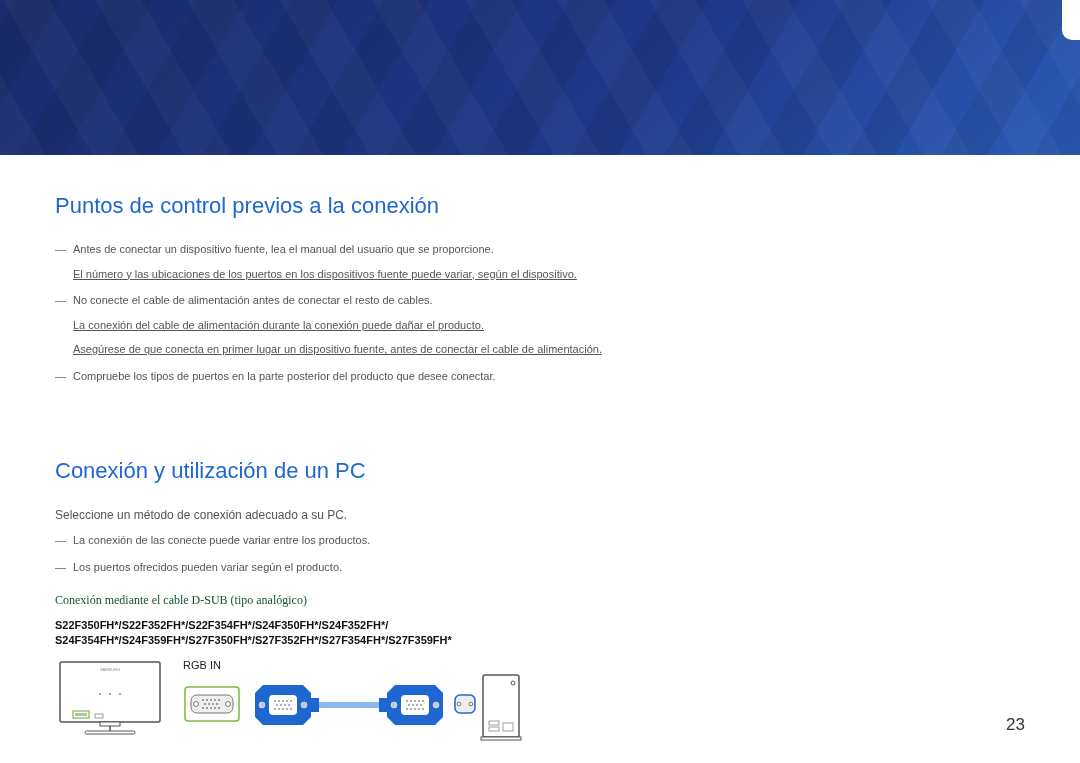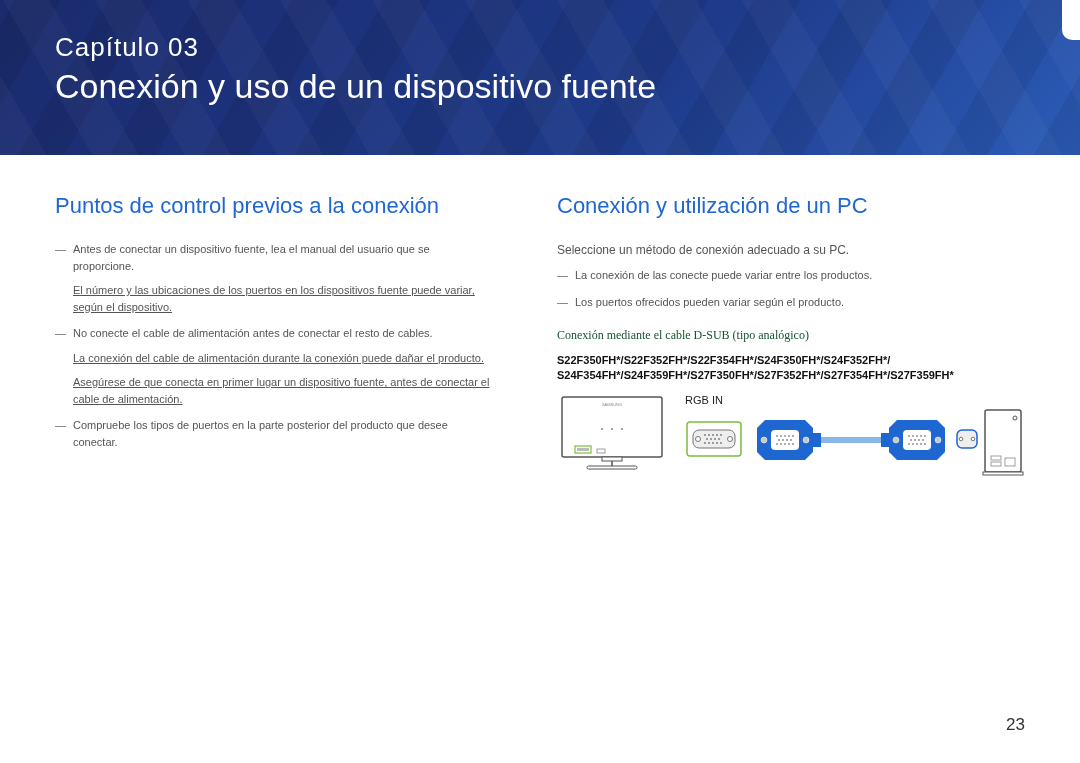--- a/index.html
+++ b/index.html
@@ -21,21 +21,21 @@
   }
   .banner-corner {
     position:absolute; right:0; top:0; width:18px; height:40px;
     background:#fff;
     border-radius: 0 0 0 10px;
   }
   .banner-text { position:absolute; left:55px; top:32px; color:#fff; }
   .banner-chapter { font-size:26px; font-weight:400; letter-spacing:1px; }
   .banner-title { font-size:34px; font-weight:400; margin-top:4px; }
   .content {
-    display:flex; padding: 38px 55px 0 55px; gap:64px;
+    display:flex; padding: 38px 55px 0 55px; gap:64px;flex-direction:column;
   }
   .col { flex:1 1 0; }
   .h2 { color:#1e66d0; font-size:22px; font-weight:500; margin-bottom:22px; }
   .h3 { color:#14532d; font-size:12px; font-weight:500; margin:18px 0 10px 0;font-family:Liberation Serif, serif; }
   .note-block { display:flex; gap:6px; margin-bottom:10px; font-size:11px; color:#555; line-height:1.5; }
   .note-block .dash { flex:none; width:12px; text-align:left; color:#666; }
   .note-block .body { flex:1; }
   .note-block .body .sub { margin-top:8px;text-decoration:underline; }
   .plain { font-size:12px; color:#555; margin-bottom:8px; line-height:1.5; }
   .models { font-size:11px; color:#111; font-weight:600; line-height:1.4; margin:8px 0 10px; }
@@ -45,24 +45,20 @@
   .rgbin { font-size:11px; color:#222; margin-bottom:2px; }
   .pagenum { position:absolute; right:55px; bottom:28px; font-size:17px; color:#333; }
   svg { display:block; }
 </style>
 </head>
 <body>
 
 <div class="page">
   <div class="banner">
     <div class="banner-corner"></div>
-    <div class="banner-text">
-      <div class="banner-chapter">Capítulo 03</div>
-      <div class="banner-title">Conexión y uso de un dispositivo fuente</div>
-    </div>
   </div>
 
   <div class="content">
     <div class="col">
       <div class="h2">Puntos de control previos a la conexión</div>
 
       <div class="note-block">
         <div class="dash">―</div>
         <div class="body">
           <div>Antes de conectar un dispositivo fuente, lea el manual del usuario que se proporcione.</div>

